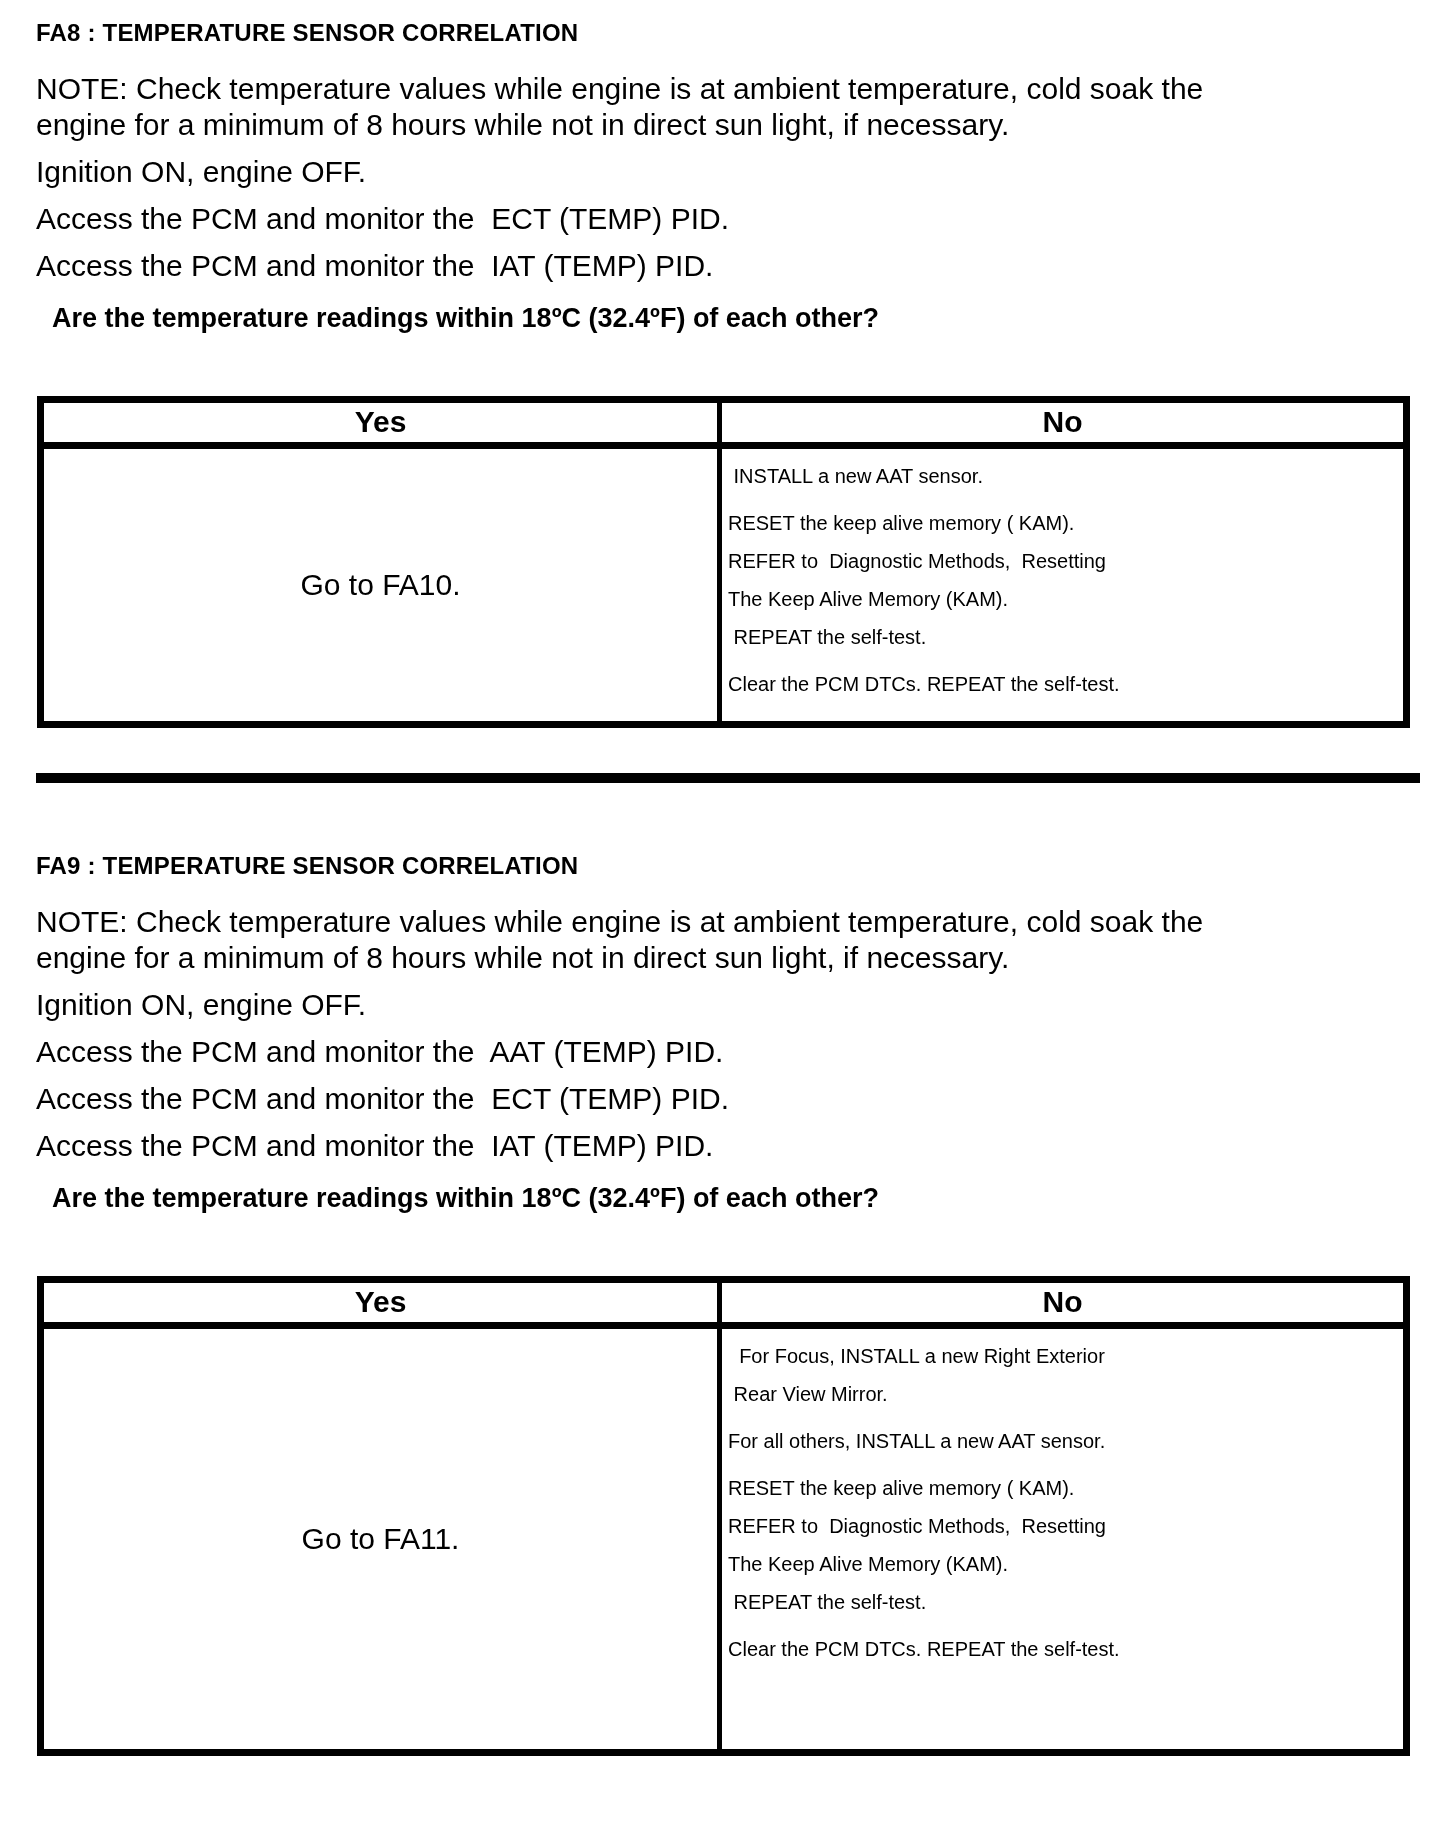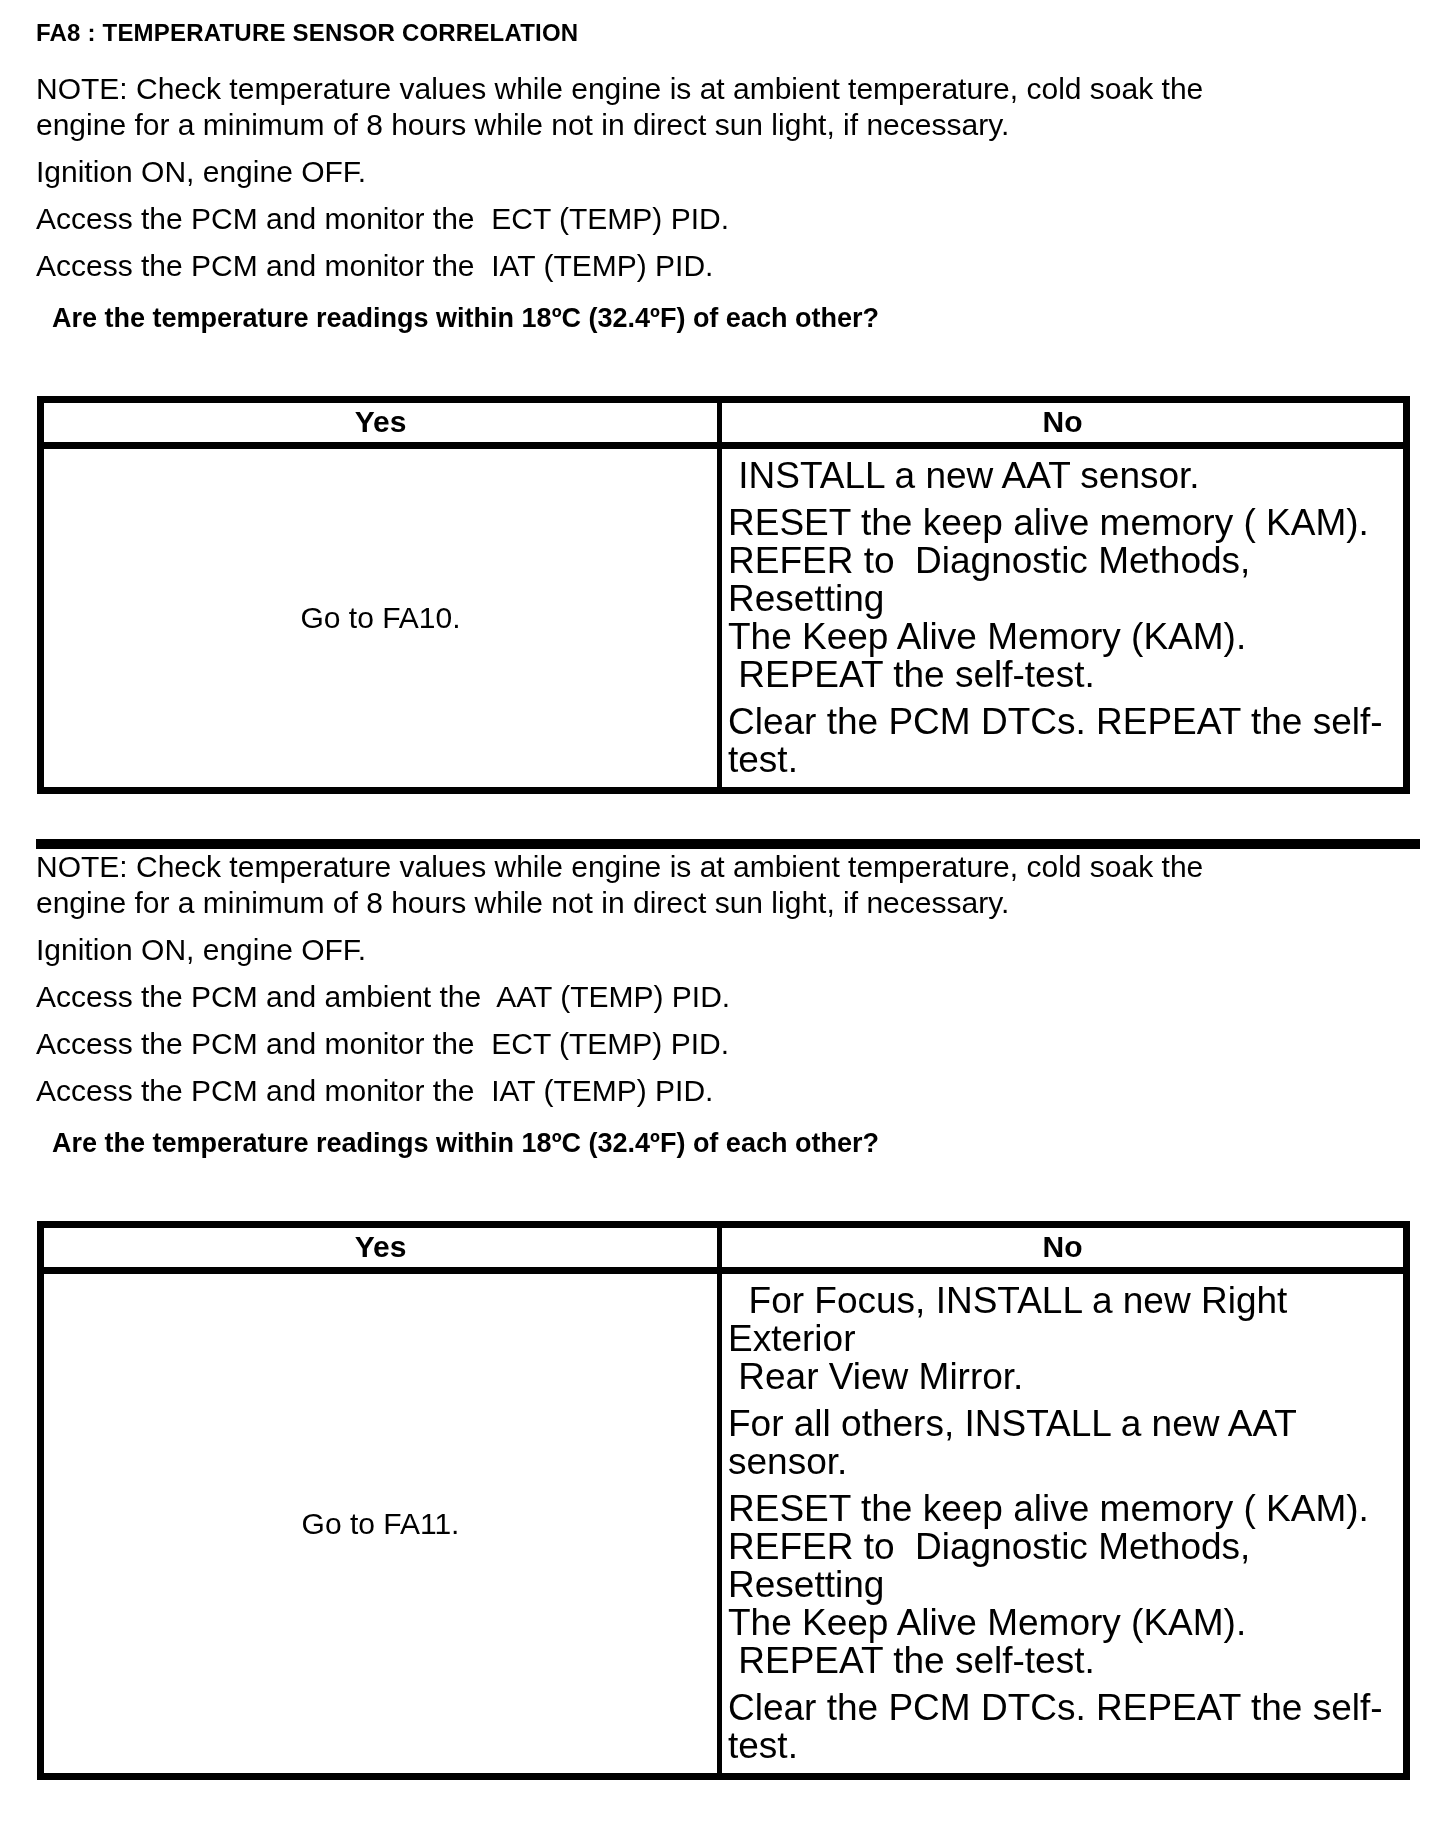--- a/index.html
+++ b/index.html
@@ -66,21 +66,21 @@
 
   td.yes-cell {
     text-align: center;
     vertical-align: middle;
     font-size: 30px;
     line-height: 36px;
   }
   td.no-cell {
     vertical-align: top;
     padding: 8px 4px 8px 6px;
-    font-size: 37px;
+    font-size: 20px;
     line-height: 38px;
   }
   td.no-cell .group { margin: 0 0 9px 0; }
   td.no-cell .group:last-child { margin-bottom: 0; }
 
   tr.body-row-fa8 td { height: 256px; }
   tr.body-row-fa9 td { height: 404px; }
 
   .section-rule {
     border: none;
@@ -130,24 +130,25 @@
             <div class="t group">Clear the PCM DTCs. REPEAT the self-test.</div>
           </td>
         </tr>
       </tbody>
     </table>
   </section>
 
   <hr class="section-rule" id="rule-middle">
 
   <section class="section-fa9">
+    <h2 class="t section-heading">FA9 : TEMPERATURE SENSOR CORRELATION</h2>
     <p class="t note">NOTE: Check temperature values while engine is at ambient temperature, cold soak the
 engine for a minimum of 8 hours while not in direct sun light, if necessary.</p>
     <p class="t step">Ignition ON, engine OFF.</p>
-    <p class="t step">Access the PCM and ambient the  AAT (TEMP) PID.</p>
+    <p class="t step">Access the PCM and monitor the  AAT (TEMP) PID.</p>
     <p class="t step">Access the PCM and monitor the  ECT (TEMP) PID.</p>
     <p class="t step">Access the PCM and monitor the  IAT (TEMP) PID.</p>
     <p class="t question">Are the temperature readings within 18ºC (32.4ºF) of each other?</p>
 
     <table class="decision-table">
       <colgroup>
           <col class="col-yes">
           <col class="col-no">
         </colgroup>
       <thead>

